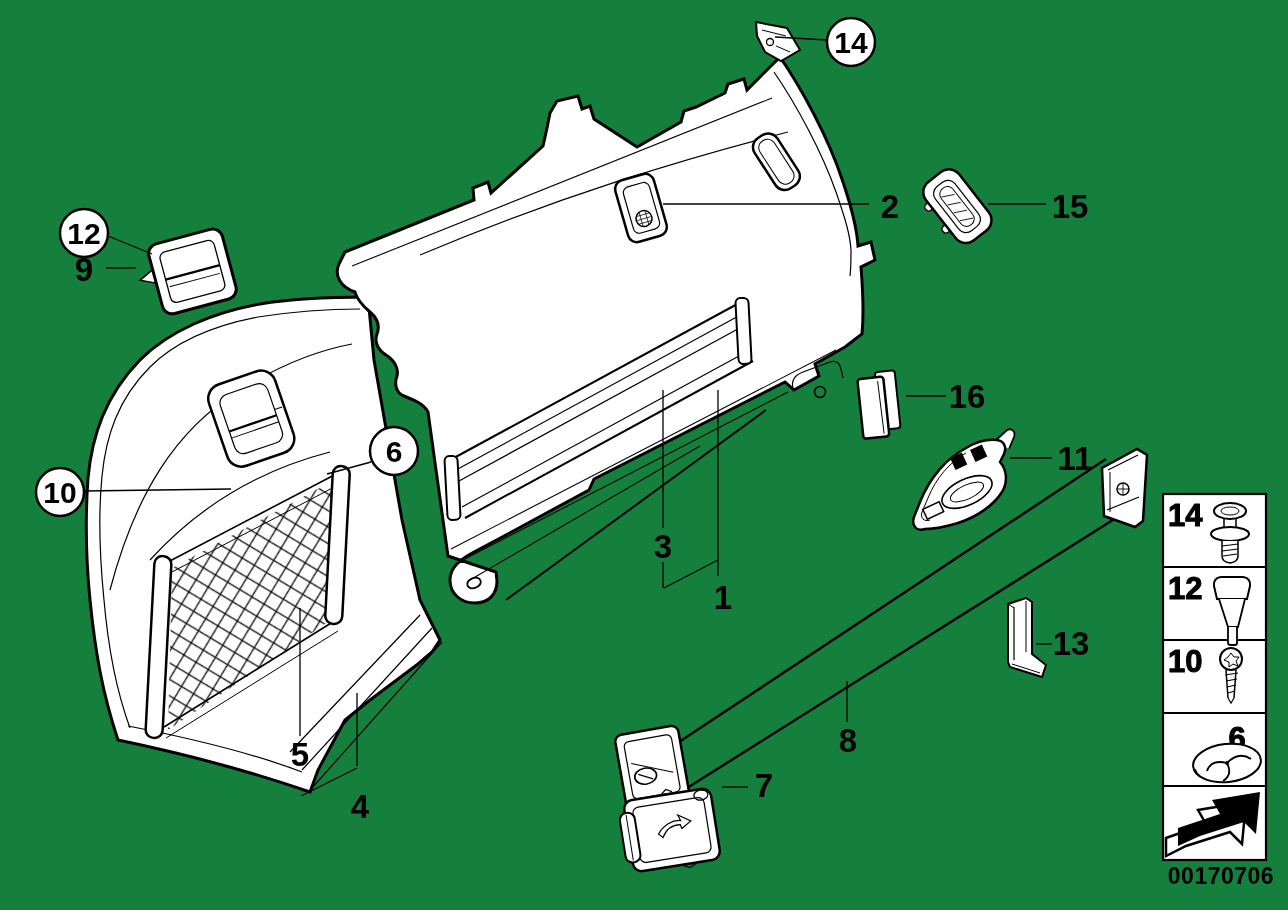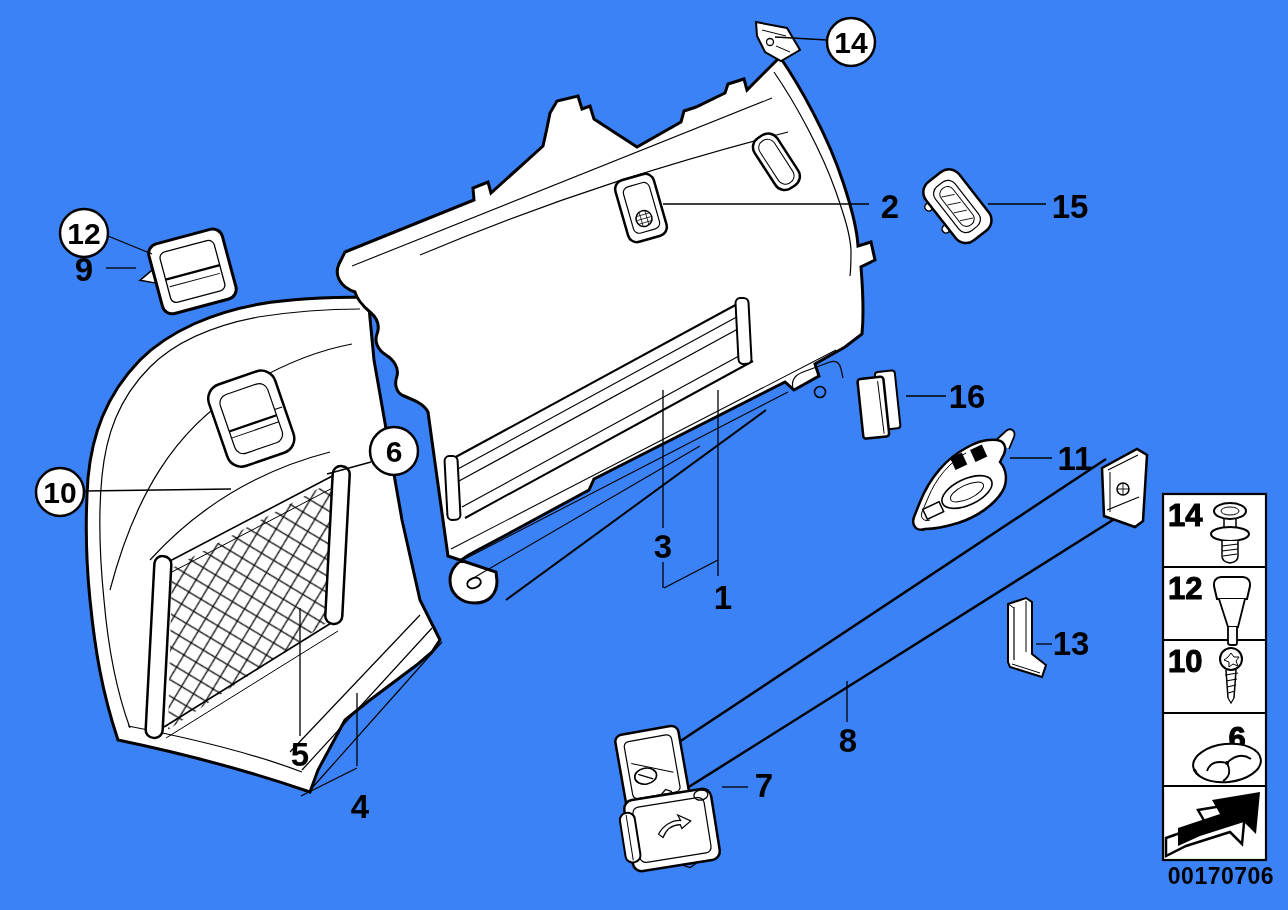--- a/index.html
+++ b/index.html
@@ -1,16 +1,16 @@
 <!DOCTYPE html>
 <html><head>
 <meta charset="utf-8">
 <style>
   html,body{margin:0;padding:0;background:#fff;}
-  .stage{position:relative;width:1288px;height:910px;background:#3b82f6;overflow:hidden;}
+  .stage{position:relative;width:1288px;height:910px;background:#15803d;overflow:hidden;}
   svg{display:block;}
   text{font-family:"Liberation Sans","DejaVu Sans",sans-serif;font-weight:bold;fill:#000;}
   .callout-num{font-size:33px;}
   .callout-num-circled{font-size:30px;}
   .legend-num{font-size:31px;}
   .imgnum{font-size:23px;font-weight:bold;letter-spacing:.5px;}
 </style>
 </head>
 <body>
 

